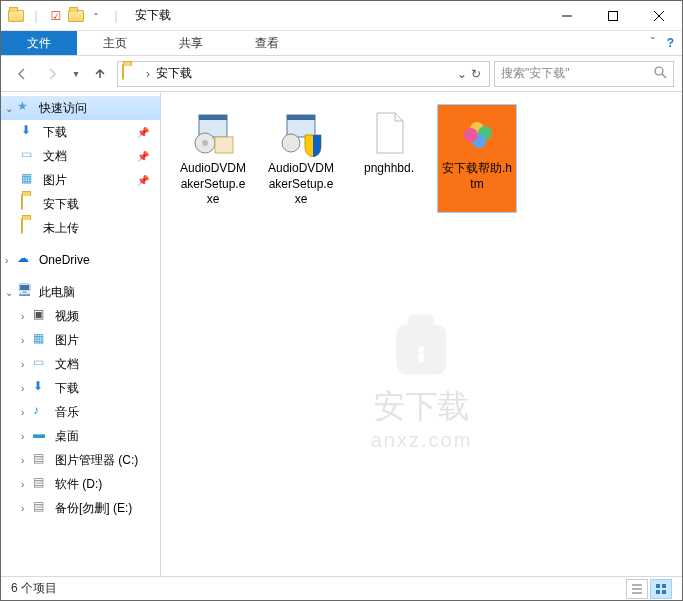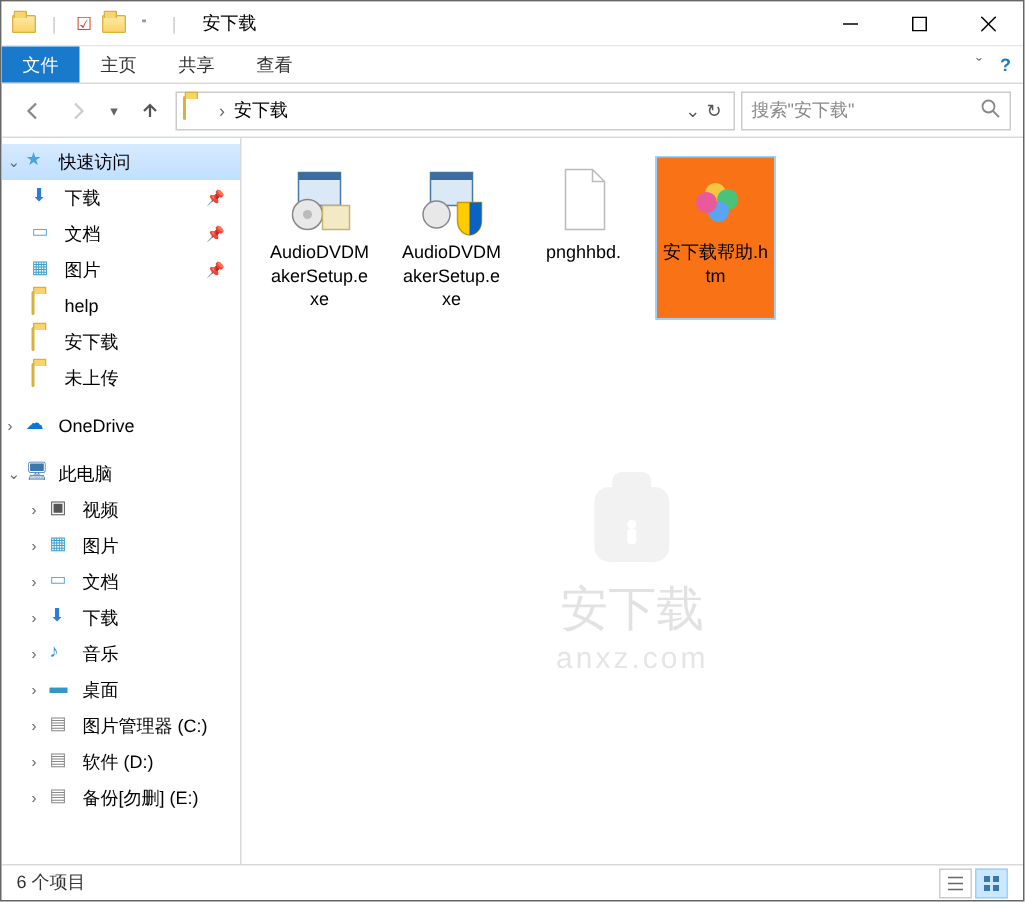--- a/index.html
+++ b/index.html
@@ -6,21 +6,21 @@
 body { width: 683px; height: 601px; background: #fff; border: 1px solid #666; overflow: hidden; position: relative; }
 
 .titlebar { height: 30px; background: #fff; display: flex; align-items: center; padding: 0; border-bottom: 1px solid #e5e5e5; }
 .titlebar-icons { display: flex; align-items: center; gap: 2px; padding: 0 6px; }
 .titlebar-icons .ticon { width: 18px; height: 18px; display: flex; align-items: center; justify-content: center; }
 .titlebar-title { flex: 1; color: #000; padding-left: 4px; }
 .win-controls { display: flex; }
 .win-btn { width: 46px; height: 30px; display: flex; align-items: center; justify-content: center; }
 
 .ribbon { height: 25px; background: #fff; display: flex; align-items: stretch; border-bottom: 1px solid #d9d9d9; }
-.ribbon-tab { padding: 0 14px; display: flex; align-items: center; color: #333; cursor: pointer; }
+.ribbon-tab { padding: 0 26px; display: flex; align-items: center; color: #333; cursor: pointer; }
 .ribbon-tab.file { background: #1979ca; color: #fff; }
 .ribbon-spacer { flex: 1; }
 .ribbon-right { display: flex; align-items: center; padding-right: 8px; gap: 12px; }
 
 .navbar { height: 36px; display: flex; align-items: center; padding: 4px 8px; gap: 4px; border-bottom: 1px solid #d9d9d9; }
 .nav-btn { width: 26px; height: 26px; display: flex; align-items: center; justify-content: center; color: #999; }
 .addr { flex: 1; height: 26px; border: 1px solid #ccc; display: flex; align-items: center; padding: 0 4px; }
 .addr-icon { width: 18px; height: 18px; margin-right: 4px; }
 .addr-sep { color: #666; margin: 0 2px; }
 .addr-drop { display: flex; gap: 4px; margin-left: auto; padding: 0 4px; }
@@ -161,24 +161,20 @@
       <span class="label">文档</span>
       <span class="pin">📌</span>
     </div>
     <div class="tree-item l1">
       <span class="ticon" style="color:#3ca0d0">▦</span>
       <span class="label">图片</span>
       <span class="pin">📌</span>
     </div>
     <div class="tree-item l1">
       <span class="ticon"><span class="folder-sm"></span></span>
-      <span class="label">help</span>
-    </div>
-    <div class="tree-item l1">
-      <span class="ticon"><span class="folder-sm"></span></span>
       <span class="label">安下载</span>
     </div>
     <div class="tree-item l1">
       <span class="ticon"><span class="folder-sm"></span></span>
       <span class="label">未上传</span>
     </div>
     <div style="height:8px"></div>
     <div class="tree-item l0">
       <span class="expand">›</span>
       <span class="ticon" style="color:#0a78d4">☁</span>

